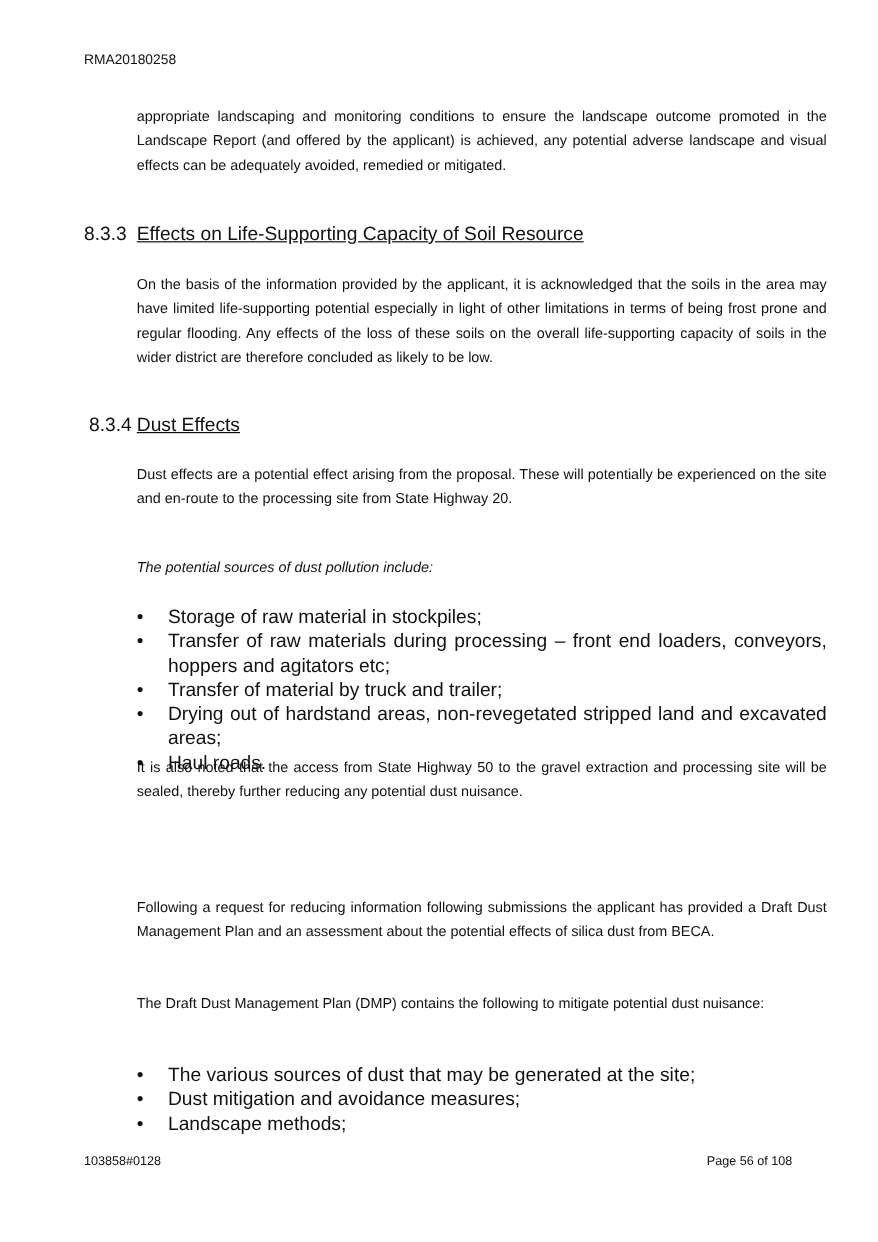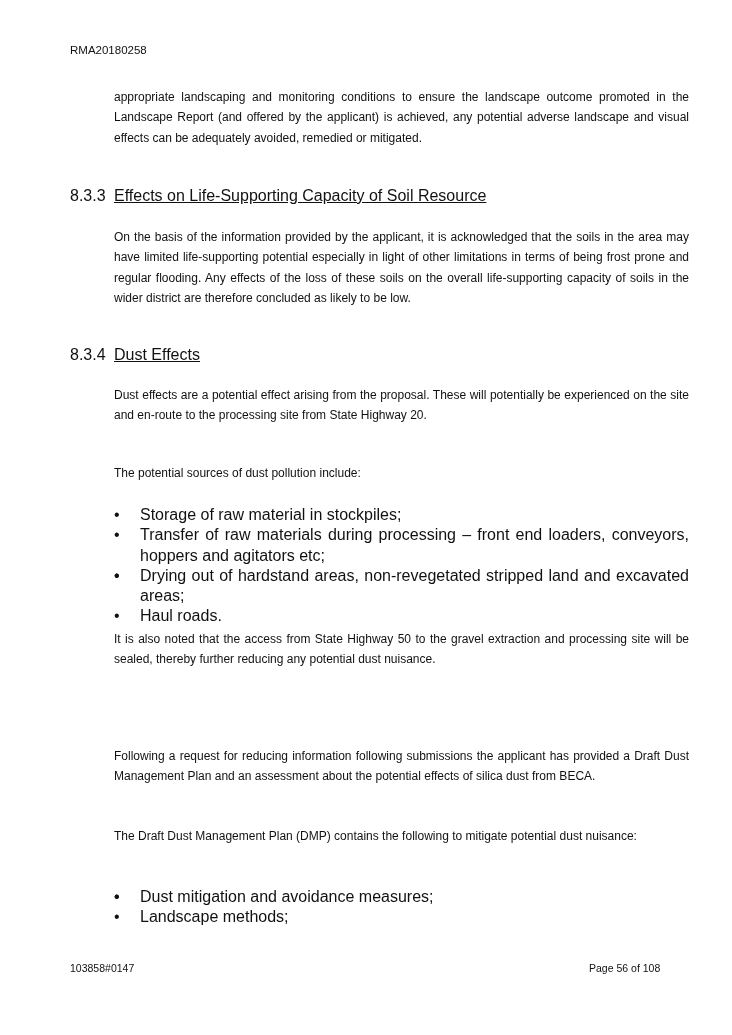--- a/index.html
+++ b/index.html
@@ -1,21 +1,21 @@
 <!DOCTYPE html>
 <html><head>
   <meta charset="utf-8">
   <style>
     html, body { margin: 0; padding: 0; background: #ffffff; }
     body { width: 732px; height: 1035px; position: relative; overflow: hidden;
            font-family: "Liberation Sans", sans-serif; color: #111111; }
     .abs { position: absolute; }
     .header-id { left: 70px; top: 44px; font-size: 11.5px; }
     .para { left: 114px; width: 575px; font-size: 12px; line-height: 20.3px; text-align: justify; }
-    .para.left { text-align: left; }
+    .para.left { text-align: left; font-style: italic; }
     .heading { left: 70px; font-size: 16px; line-height: 20px; }
     .heading .num { display: inline-block; width: 44px; }
     .heading .title { text-decoration: underline; }
     ul.bullets { position: absolute; left: 114px; width: 575px; margin: 0; padding: 0; list-style: none;
                  font-size: 16px; line-height: 20.3px; }
     ul.bullets li { position: relative; padding-left: 26px; text-align: justify; }
     ul.bullets li .dot { position: absolute; left: 0; top: 0; }
     .footer-left { left: 70px; top: 962px; font-size: 10.5px; }
     .footer-right { left: 589px; top: 962px; font-size: 10.5px; }
     .footer-right b { font-weight: normal; }
@@ -26,47 +26,47 @@
 <div class="abs header-id">RMA20180258</div>
 
 <div class="abs para" style="top:87px;">appropriate landscaping and monitoring conditions to ensure the landscape outcome promoted in the Landscape Report (and offered by the applicant) is achieved, any potential adverse landscape and visual effects can be adequately avoided, remedied or mitigated.</div>
 
 <div class="abs heading" style="top:186px;">
   <span class="num">8.3.3</span><span class="title">Effects on Life-Supporting Capacity of Soil Resource</span>
 </div>
 
 <div class="abs para" style="top:227px;">On the basis of the information provided by the applicant, it is acknowledged that the soils in the area may have limited life-supporting potential especially in light of other limitations in terms of being frost prone and regular flooding. Any effects of the loss of these soils on the overall life-supporting capacity of soils in the wider district are therefore concluded as likely to be low.</div>
 
-<div class="abs heading" style="top:345px;">
+<div class="abs heading" style="top:345px;text-align:center;">
   <span class="num">8.3.4</span><span class="title">Dust Effects</span>
 </div>
 
 <div class="abs para" style="top:385px;">Dust effects are a potential effect arising from the proposal. These will potentially be experienced on the site and en-route to the processing site from State Highway 20.</div>
 
 <div class="abs para left" style="top:463px;">The potential sources of dust pollution include:</div>
 
 <ul class="bullets" style="top:505px;">
   <li><span class="dot">•</span><span>Storage of raw material in stockpiles;</span></li>
   <li><span class="dot">•</span><span>Transfer of raw materials during processing – front end loaders, conveyors, hoppers and agitators etc;</span></li>
-  <li><span class="dot">•</span></li>
+  <li><span class="dot">•</span><span>Transfer of material by truck and trailer;</span></li>
   <li><span class="dot">•</span><span>Drying out of hardstand areas, non-revegetated stripped land and excavated areas;</span></li>
   <li><span class="dot">•</span><span>Haul roads.</span></li>
 </ul>
 
 <div class="abs para" style="top:629px;">It is also noted that the access from State Highway 50 to the gravel extraction and processing site will be sealed, thereby further reducing any potential dust nuisance.</div>
 
 <div class="abs para" style="top:746px;">Following a request for reducing information following submissions the applicant has provided a Draft Dust Management Plan and an assessment about the potential effects of silica dust from BECA.</div>
 
 <div class="abs para" style="top:826px;">The Draft Dust Management Plan (DMP) contains the following to mitigate potential dust nuisance:</div>
 
 <ul class="bullets" style="top:887px;">
-  <li><span class="dot">•</span></li>
+  <li><span class="dot">•</span><span>The various sources of dust that may be generated at the site;</span></li>
   <li><span class="dot">•</span><span>Dust mitigation and avoidance measures;</span></li>
   <li><span class="dot">•</span><span>Landscape methods;</span></li>
 </ul>
 
-<div class="abs footer-left">103858#0147</div>
+<div class="abs footer-left">103858#0128</div>
 <div class="abs footer-right">
   <span>Page</span>
   <b>56</b>
   <span>of</span>
   <b>108</b>
 </div>
 
 </body></html>

